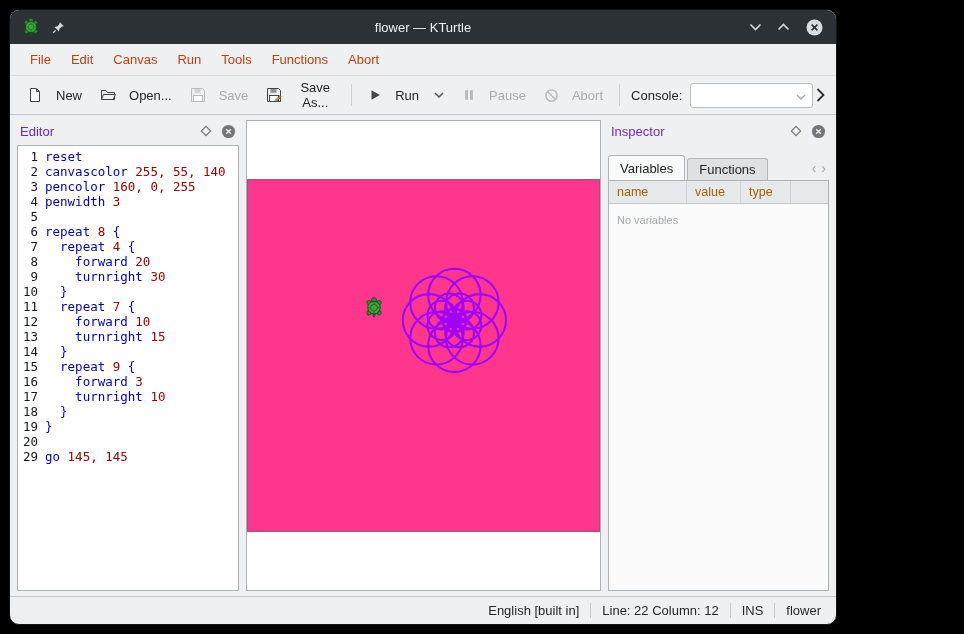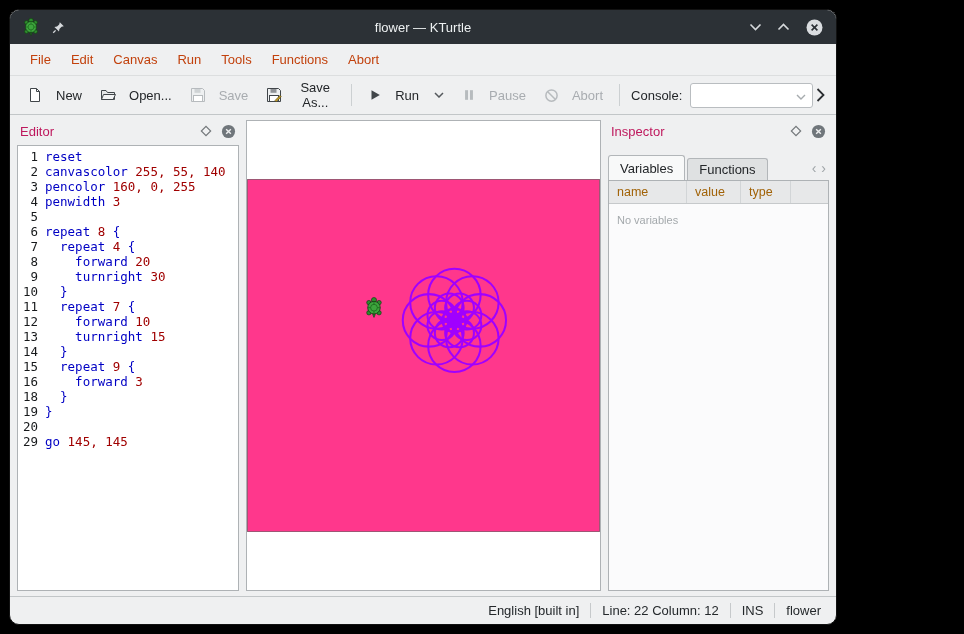--- a/index.html
+++ b/index.html
@@ -27,21 +27,21 @@
   .tsep{width:1px;height:22px;background:#ccd0d2;margin:0 7px;flex:0 0 auto;}
   .console-label{font-size:13px;margin:0 8px 0 4px;color:#232629;}
   .console-box{width:152px;height:25px;background:#fff;border:1px solid #b9bdc0;border-radius:3px;display:flex;align-items:center;justify-content:flex-end;padding:0 6px;color:#9aa0a4;}
   .toolbar-overflow{margin-left:auto;color:#2b2e31;display:flex;align-items:center;padding:0 3px;}
 
   
   .content{flex:1;display:flex;gap:7px;padding:5px 7px;min-height:0;}
   .dock{display:flex;flex-direction:column;min-height:0;flex:0 0 auto;}
   .editor-dock{width:222px;}
   .inspector-dock{width:221px;}
-  .dock-header{height:22px;display:flex;align-items:center;font-size:13px;color:#be185d;padding:0 3px;}
+  .dock-header{height:22px;display:flex;align-items:center;font-size:13px;color:#6d28d9;padding:0 3px;}
   .dock-title{flex:1;}
   .dock-btn{color:#75797d;display:flex;align-items:center;margin-left:9px;}
 
   
   .editor-frame{flex:1;margin-top:3px;background:#fff;border:1px solid #aeb2b5;overflow:hidden;font-family:"DejaVu Sans Mono","Liberation Mono",monospace;font-size:12.5px;line-height:15px;padding-top:3px;}
   .code-line{display:flex;white-space:pre;}
   .code-line.current{background:#c5def5;}
   .ln{flex:0 0 27px;text-align:right;padding-right:7px;color:#17191b;}
   .tok-kw{color:#0000c4;}
   .tok-num{color:#a00000;}
@@ -251,20 +251,21 @@
           <div class="code-line"><span class="ln">7</span><span class="code"><span class="tok-pl">  </span><span class="tok-kw">repeat</span><span class="tok-pl"> </span><span class="tok-num">4</span><span class="tok-pl"> </span><span class="tok-br">{</span></span></div>
           <div class="code-line"><span class="ln">8</span><span class="code"><span class="tok-pl">    </span><span class="tok-kw">forward</span><span class="tok-pl"> </span><span class="tok-num">20</span></span></div>
           <div class="code-line"><span class="ln">9</span><span class="code"><span class="tok-pl">    </span><span class="tok-kw">turnright</span><span class="tok-pl"> </span><span class="tok-num">30</span></span></div>
           <div class="code-line"><span class="ln">10</span><span class="code"><span class="tok-pl">  </span><span class="tok-br">}</span></span></div>
           <div class="code-line"><span class="ln">11</span><span class="code"><span class="tok-pl">  </span><span class="tok-kw">repeat</span><span class="tok-pl"> </span><span class="tok-num">7</span><span class="tok-pl"> </span><span class="tok-br">{</span></span></div>
           <div class="code-line"><span class="ln">12</span><span class="code"><span class="tok-pl">    </span><span class="tok-kw">forward</span><span class="tok-pl"> </span><span class="tok-num">10</span></span></div>
           <div class="code-line"><span class="ln">13</span><span class="code"><span class="tok-pl">    </span><span class="tok-kw">turnright</span><span class="tok-pl"> </span><span class="tok-num">15</span></span></div>
           <div class="code-line"><span class="ln">14</span><span class="code"><span class="tok-pl">  </span><span class="tok-br">}</span></span></div>
           <div class="code-line"><span class="ln">15</span><span class="code"><span class="tok-pl">  </span><span class="tok-kw">repeat</span><span class="tok-pl"> </span><span class="tok-num">9</span><span class="tok-pl"> </span><span class="tok-br">{</span></span></div>
           <div class="code-line"><span class="ln">16</span><span class="code"><span class="tok-pl">    </span><span class="tok-kw">forward</span><span class="tok-pl"> </span><span class="tok-num">3</span></span></div>
+          <div class="code-line"><span class="ln">17</span><span class="code"><span class="tok-pl">    </span><span class="tok-kw">turnright</span><span class="tok-pl"> </span><span class="tok-num">10</span></span></div>
           <div class="code-line"><span class="ln">18</span><span class="code"><span class="tok-pl">  </span><span class="tok-br">}</span></span></div>
           <div class="code-line"><span class="ln">19</span><span class="code"><span class="tok-br">}</span></span></div>
           <div class="code-line"><span class="ln">20</span><span class="code"></span></div>
           <div class="code-line"><span class="ln">29</span><span class="code"><span class="tok-kw">go</span><span class="tok-pl"> </span><span class="tok-num">145, 145</span></span></div>
         </div>
     </div>
 
     <div class="canvas-view">
       <svg class="kcanvas" width="417" height="417" viewBox="0 0 417 417">
         <rect id="canvas-bg" x="0.5" y="0.5" width="416" height="416" stroke="rgba(0,0,0,0.45)" fill="#ff378c"></rect>

